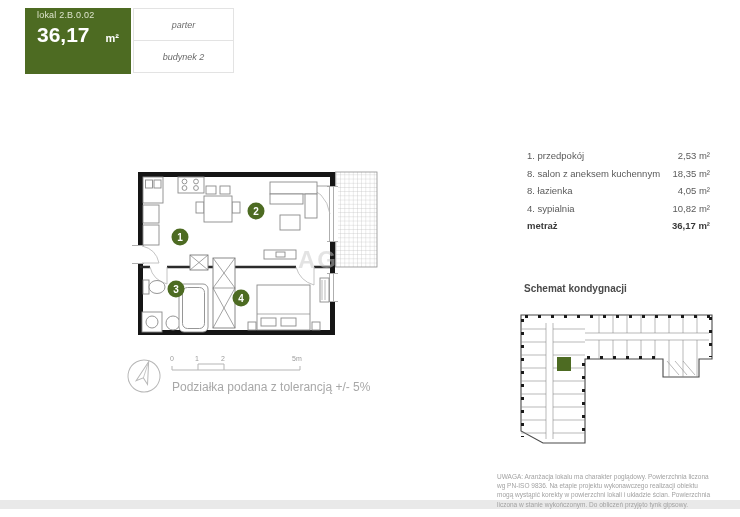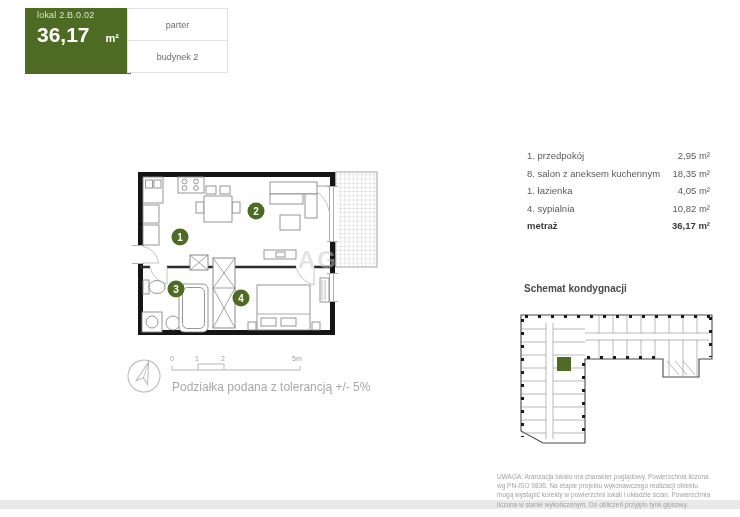--- a/index.html
+++ b/index.html
@@ -4,23 +4,23 @@
 <style>
   html,body{margin:0;padding:0;background:#fff;}
   #stage{position:relative;width:740px;height:517px;background:#fff;overflow:hidden;
          font-family:"Liberation Sans",sans-serif;color:#555;}
   
   .hdr-green{position:absolute;left:25px;top:8px;width:106px;height:66px;background:#4d6b22;
              color:#fff;box-sizing:border-box;padding:2px 0 0 12px;}
   .hdr-green .sub{font-size:9px;color:#dde4cd;letter-spacing:.2px;}
   .hdr-green .big{font-size:21px;font-weight:bold;margin-top:3px;}
   .hdr-green .unit{font-size:11px;font-weight:bold;margin-left:16px;}
-  .hdr-cell{position:absolute;left:127px;width:101px;height:33px;background:#fff;
+  .hdr-cell{position:absolute;left:133px;width:101px;height:33px;background:#fff;
             border:1px solid #e3e3e3;box-sizing:border-box;display:flex;align-items:center;
-            justify-content:center;font-size:9px;color:#6a6a6a;}
+            justify-content:center;font-size:9px;color:#6a6a6a;font-style:italic;}
   
   #plan-svg{position:absolute;left:126px;top:166px;}
   #compass-svg{position:absolute;left:120px;top:352px;}
   #scale-svg{position:absolute;left:170px;top:354px;}
   .scale-caption{position:absolute;left:172px;top:380px;font-size:12px;color:#a8a8a8;}
   
   .room-list{position:absolute;left:527px;top:147px;width:183px;font-size:9.5px;color:#5a5a5a;}
   .room-row{display:flex;justify-content:space-between;height:17.5px;align-items:center;}
   .room-row.total{font-weight:bold;color:#3a3a3a;}
   
@@ -192,28 +192,28 @@
       <text x="25" y="7">1</text>
       <text x="51" y="7">2</text>
       <text x="122" y="7">5m</text>
     </g>
   </svg>
   <div class="scale-caption">Podziałka podana z tolerancją +/- 5%</div>
 
   <div class="room-list">
     <div class="room-row">
       <span>1. przedpokój</span>
-      <span>2,95 m²</span>
+      <span>2,53 m²</span>
     </div>
     <div class="room-row">
       <span>8. salon z aneksem kuchennym</span>
       <span>18,35 m²</span>
     </div>
     <div class="room-row">
-      <span>1. łazienka</span>
+      <span>8. łazienka</span>
       <span>4,05 m²</span>
     </div>
     <div class="room-row">
       <span>4. sypialnia</span>
       <span>10,82 m²</span>
     </div>
     <div class="room-row total">
       <span>metraż</span>
       <span>36,17 m²</span>
     </div>

